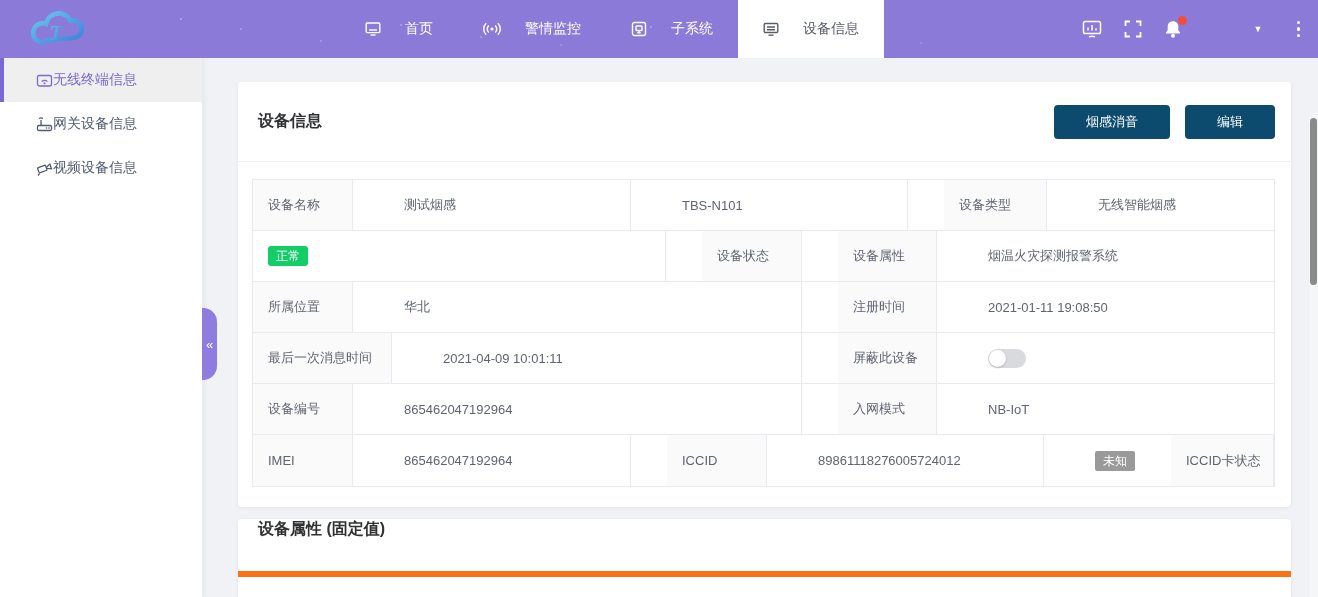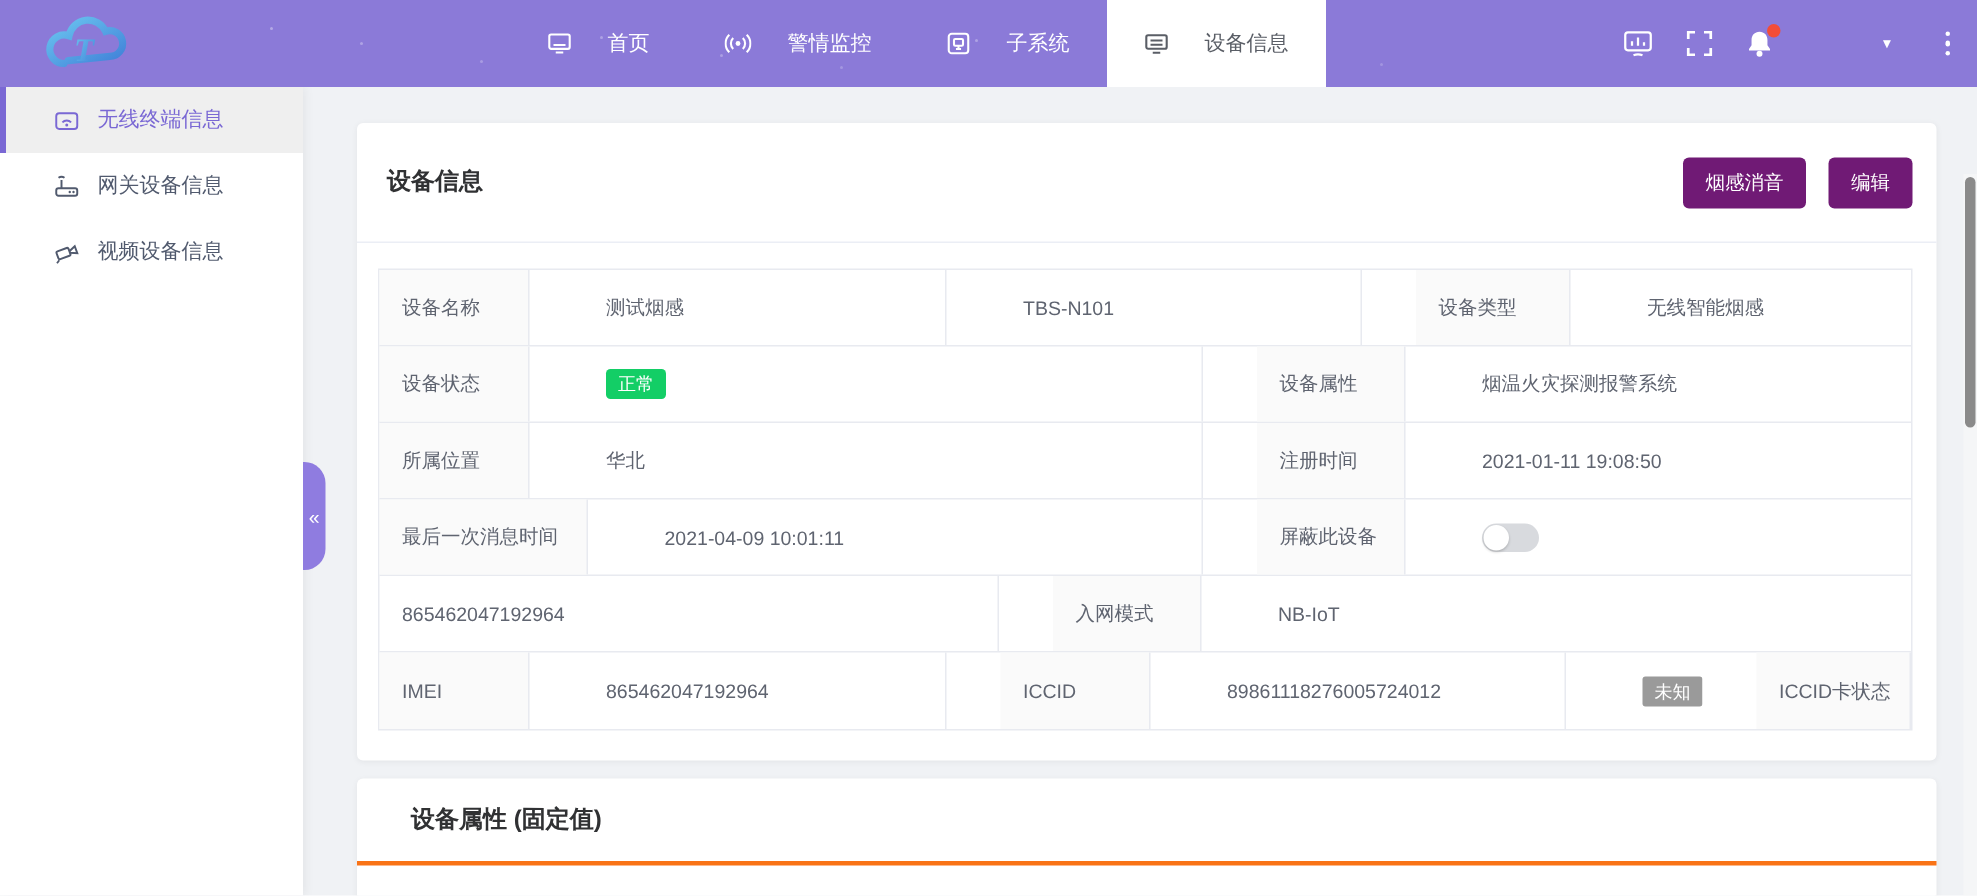--- a/index.html
+++ b/index.html
@@ -23,50 +23,50 @@
   .nav-right { margin-left:auto; display:flex; align-items:center; gap:22px; padding-right:14px; }
   .icon-btn { position:relative; display:flex; align-items:center; cursor:pointer; }
   .red-dot { position:absolute; top:-4px; right:-5px; width:9px; height:9px; border-radius:50%; background:#f34d37; }
   .caret { color:#fff; font-size:9px; margin-left:50px; cursor:pointer; }
   .kebab { display:flex; flex-direction:column; gap:3px; margin-left:8px; padding:4px; cursor:pointer; }
   .kebab i { width:3.5px; height:3.5px; border-radius:50%; background:#fff; }
 
   
   .layout { position:relative; display:flex; height:539px; }
   .sidebar { width:202px; background:#fff; box-shadow:2px 0 6px rgba(0,0,0,.05); z-index:2; }
-  .side-item { display:flex; align-items:center; gap:12px; height:44px; padding-left:32px; font-size:14px; color:#515a6e; cursor:pointer; border-left:4px solid transparent; }
+  .side-item { display:flex; align-items:center; height:44px; padding-left:32px; font-size:14px; color:#515a6e; cursor:pointer; border-left:4px solid transparent; }
   .side-item.active { background:#efefef; color:#7a68d4; border-left-color:#7a68d4; }
   .collapse-tab { position:absolute; left:202px; top:250px; width:15px; height:72px; background:#8f7ce0; border-radius:0 14px 14px 0; display:flex; align-items:center; justify-content:center; color:#fff; font-size:13px; cursor:pointer; z-index:3; }
 
   .main { flex:1; padding:24px 27px 0 36px; overflow:hidden; }
   .card { background:#fff; border-radius:4px; box-shadow:0 1px 4px rgba(0,0,0,.06); }
   .card-header { height:80px; display:flex; align-items:center; padding:0 16px 0 20px; border-bottom:1px solid #ebeef5; }
   .card-title { font-size:16px; font-weight:bold; color:#303133; flex:1; }
   .btns { display:flex; gap:15px; }
-  .btn { background:#701a75; color:#fff; border:none; border-radius:4px; font-size:13px; padding:8px 15px; cursor:pointer; font-family:inherit; }
+  .btn { background:#0c4a6e; color:#fff; border:none; border-radius:4px; font-size:13px; padding:8px 32px; cursor:pointer; font-family:inherit; }
 
   .card-body { padding:17px 16px 20px 14px; }
   .desc-table { border:1px solid #e8eaf0; font-size:13px; color:#5f6470; }
   .drow { display:flex; height:51px; border-bottom:1px solid #e8eaf0;gap:36px; }
   .drow:last-child { border-bottom:none; }
   .cell { display:flex; align-items:center; padding:0 15px; border-right:1px solid #e8eaf0; overflow:hidden; white-space:nowrap; }
   .cell.grow { flex:1; border-right:none; }
   .lbl { background:#fafafa; }
   .w100{width:100px}.w242{width:242px}.w241{width:241px}.w103{width:103px}
   .w139{width:139px}.w413{width:413px}.w374{width:374px}.w99{width:99px}
 
   .badge { color:#fff; font-size:12px; padding:4px 8px; border-radius:3px; line-height:1; }
   .badge-ok { background:#13ce66; }
   .badge-unknown { background:#9a9a9a; border-radius:2px; }
 
   .toggle { position:relative; width:38px; height:19px; border-radius:10px; background:#d8dade; cursor:pointer; }
   .toggle .knob { position:absolute; left:1px; top:1px; width:17px; height:17px; border-radius:50%; background:#fff; box-shadow:0 1px 2px rgba(0,0,0,.2); }
 
   .card2 { margin-top:12px; height:220px; }
-  .card2-header { height:58px; display:flex; align-items:center; padding:0 36px; border-bottom:3px solid #f97316; }
+  .card2-header { height:58px; display:flex; padding:0 20px; border-bottom:6px solid #f97316; }
 
   
   .scrollbar { position:absolute; right:0; top:58px; bottom:0; width:9px; background:#f5f6f7; z-index:6; }
   .scroll-thumb { position:absolute; top:2px; left:1px; width:7px; height:167px; border-radius:4px; background:#8a8a8a; cursor:pointer; }
 
   svg { display:block; }
 </style>
 </head>
 <body>
 
@@ -219,24 +219,24 @@
 
             <div class="drow">
               <div class="cell lbl w100">设备名称</div>
               <div class="cell w242">测试烟感</div>
               <div class="cell w241">TBS-N101</div>
               <div class="cell lbl w103">设备类型</div>
               <div class="cell grow">无线智能烟感</div>
             </div>
 
             <div class="drow">
-              <div class="cell lbl w100">设备状态</div>
               <div class="cell w413">
                 <span class="badge badge-ok">正常</span>
               </div>
+              <div class="cell lbl w100">设备状态</div>
               <div class="cell lbl w99">设备属性</div>
               <div class="cell grow">烟温火灾探测报警系统</div>
             </div>
 
             <div class="drow">
               <div class="cell lbl w100">所属位置</div>
               <div class="cell w413">华北</div>
               <div class="cell lbl w99">注册时间</div>
               <div class="cell grow">2021-01-11 19:08:50</div>
             </div>
@@ -246,20 +246,21 @@
               <div class="cell w374">2021-04-09 10:01:11</div>
               <div class="cell lbl w99">屏蔽此设备</div>
               <div class="cell grow">
                 <span class="toggle">
                     <span class="knob"></span>
                   </span>
               </div>
             </div>
 
             <div class="drow">
+              <div class="cell lbl w100">设备编号</div>
               <div class="cell w413">865462047192964</div>
               <div class="cell lbl w99">入网模式</div>
               <div class="cell grow">NB-IoT</div>
             </div>
 
             <div class="drow">
               <div class="cell lbl w100">IMEI</div>
               <div class="cell w242">865462047192964</div>
               <div class="cell lbl w100">ICCID</div>
               <div class="cell w241">89861118276005724012</div>

